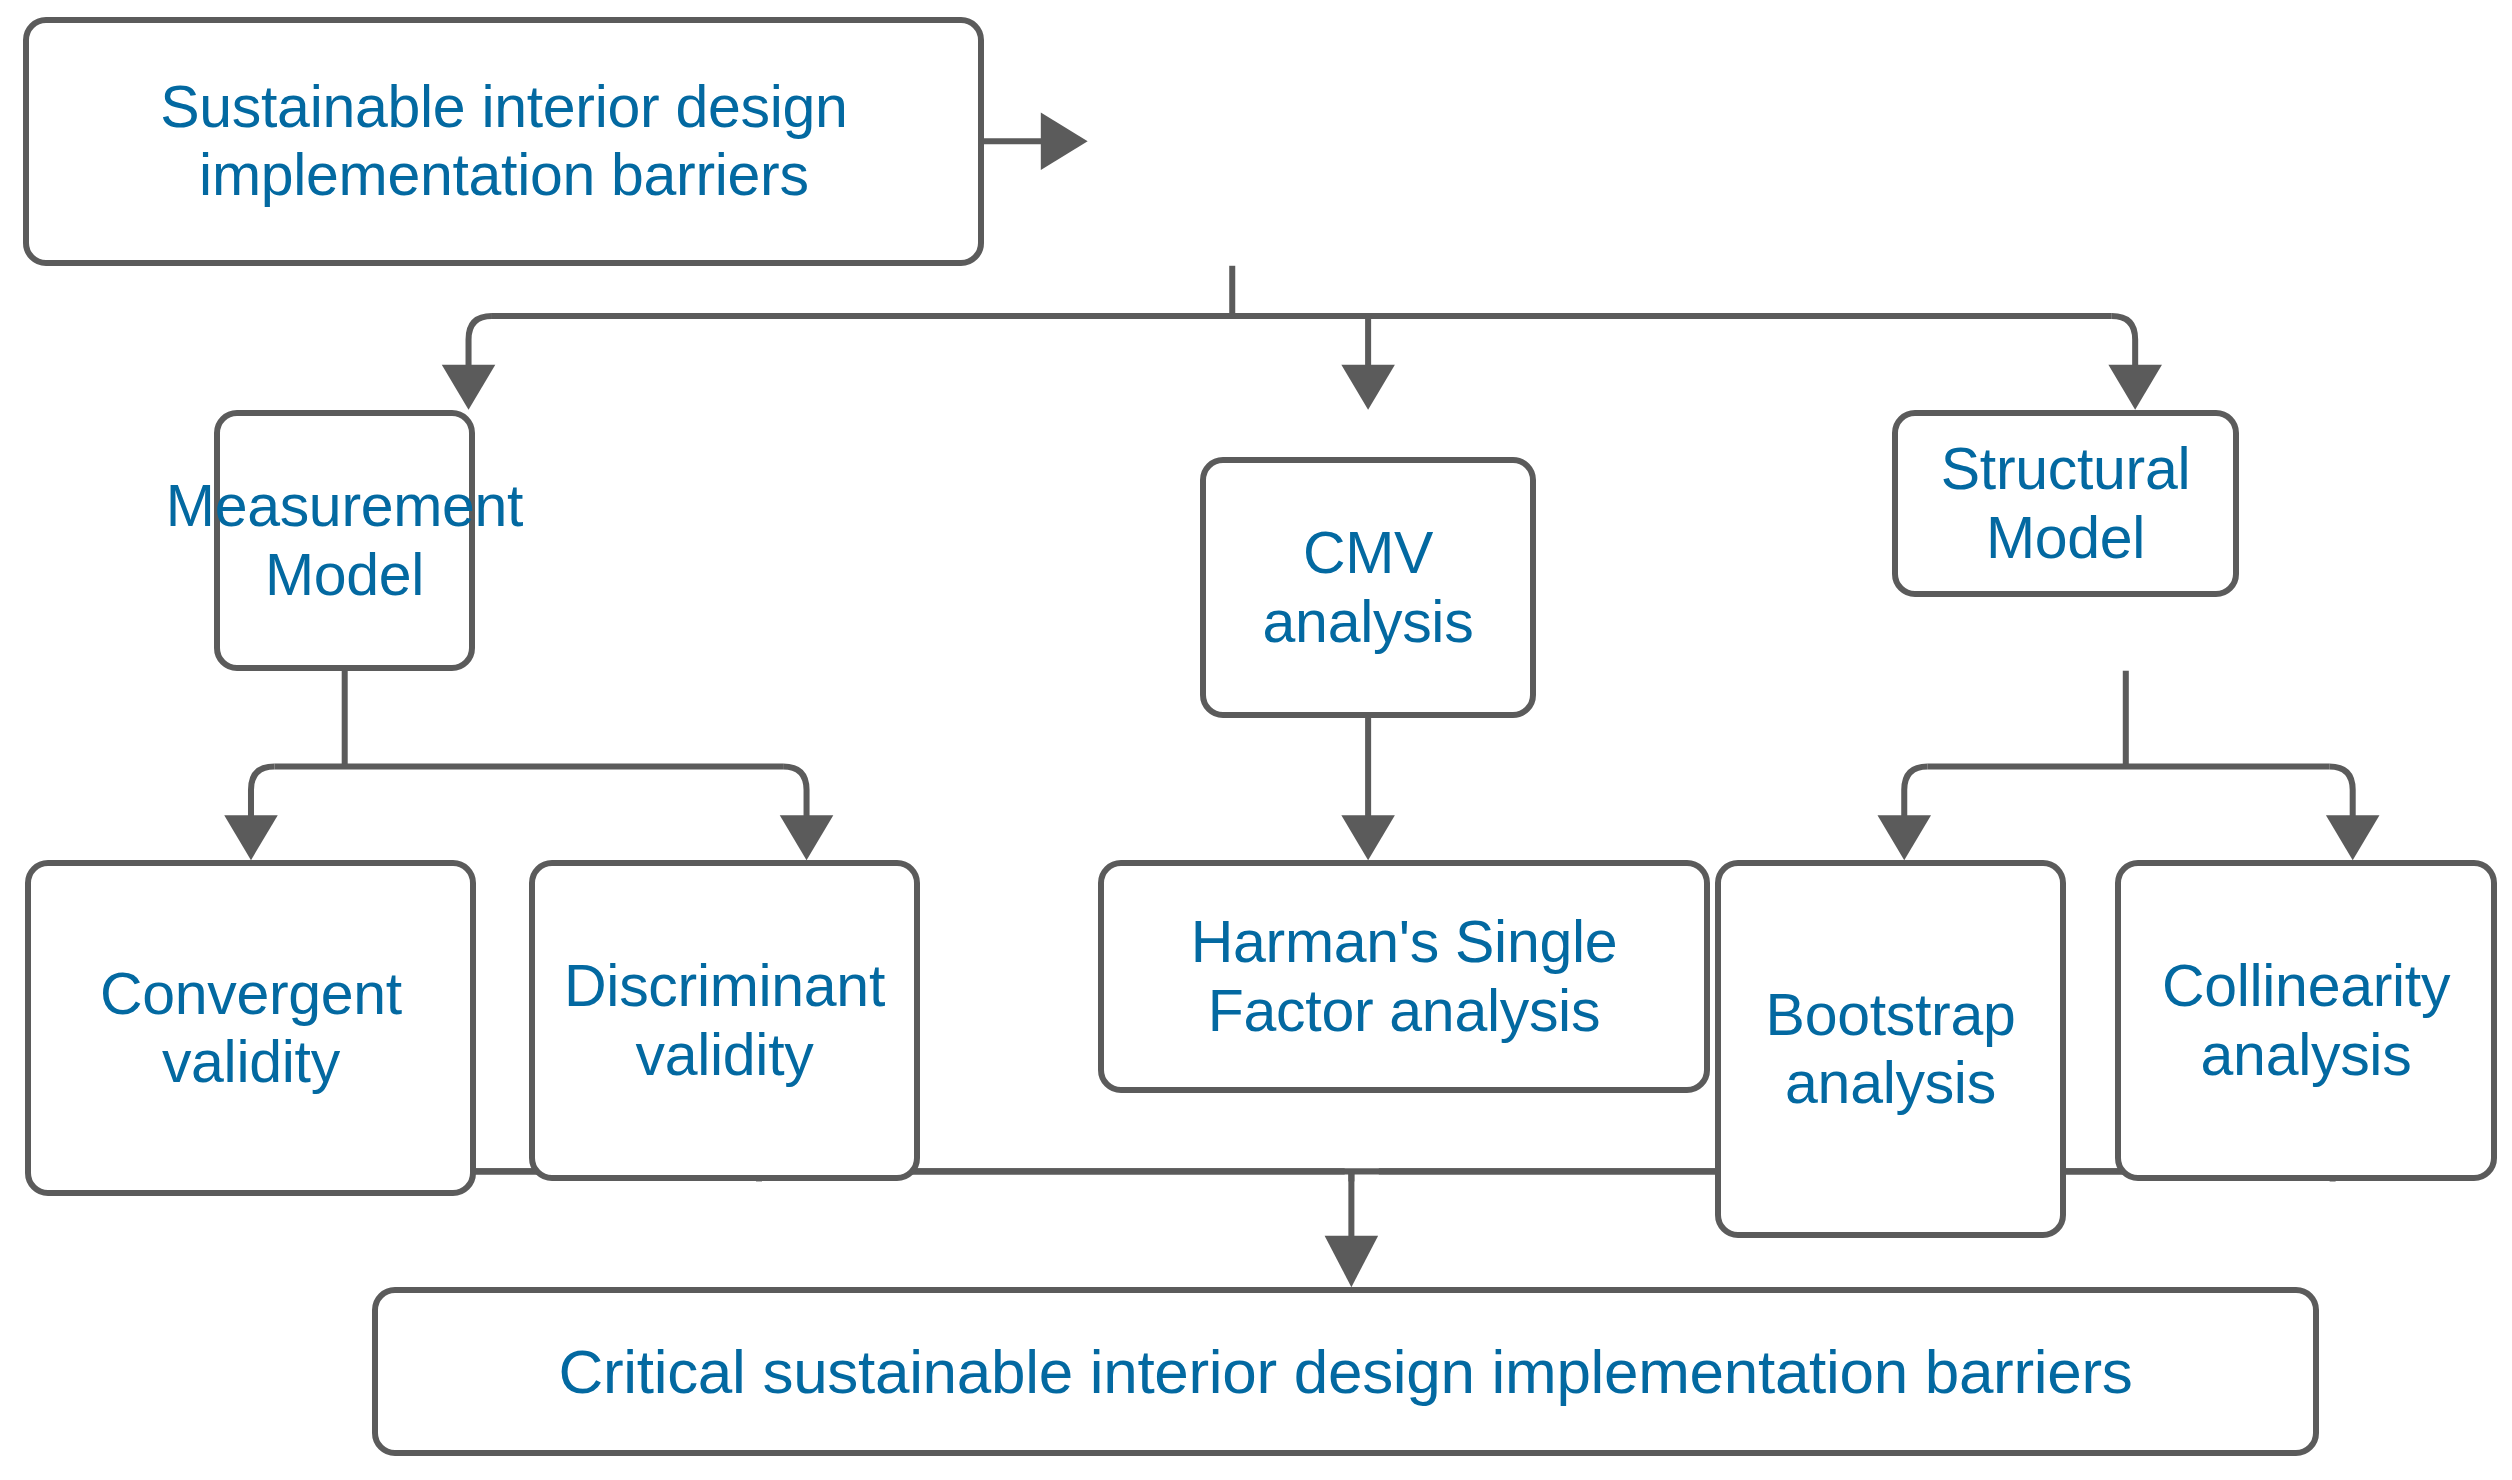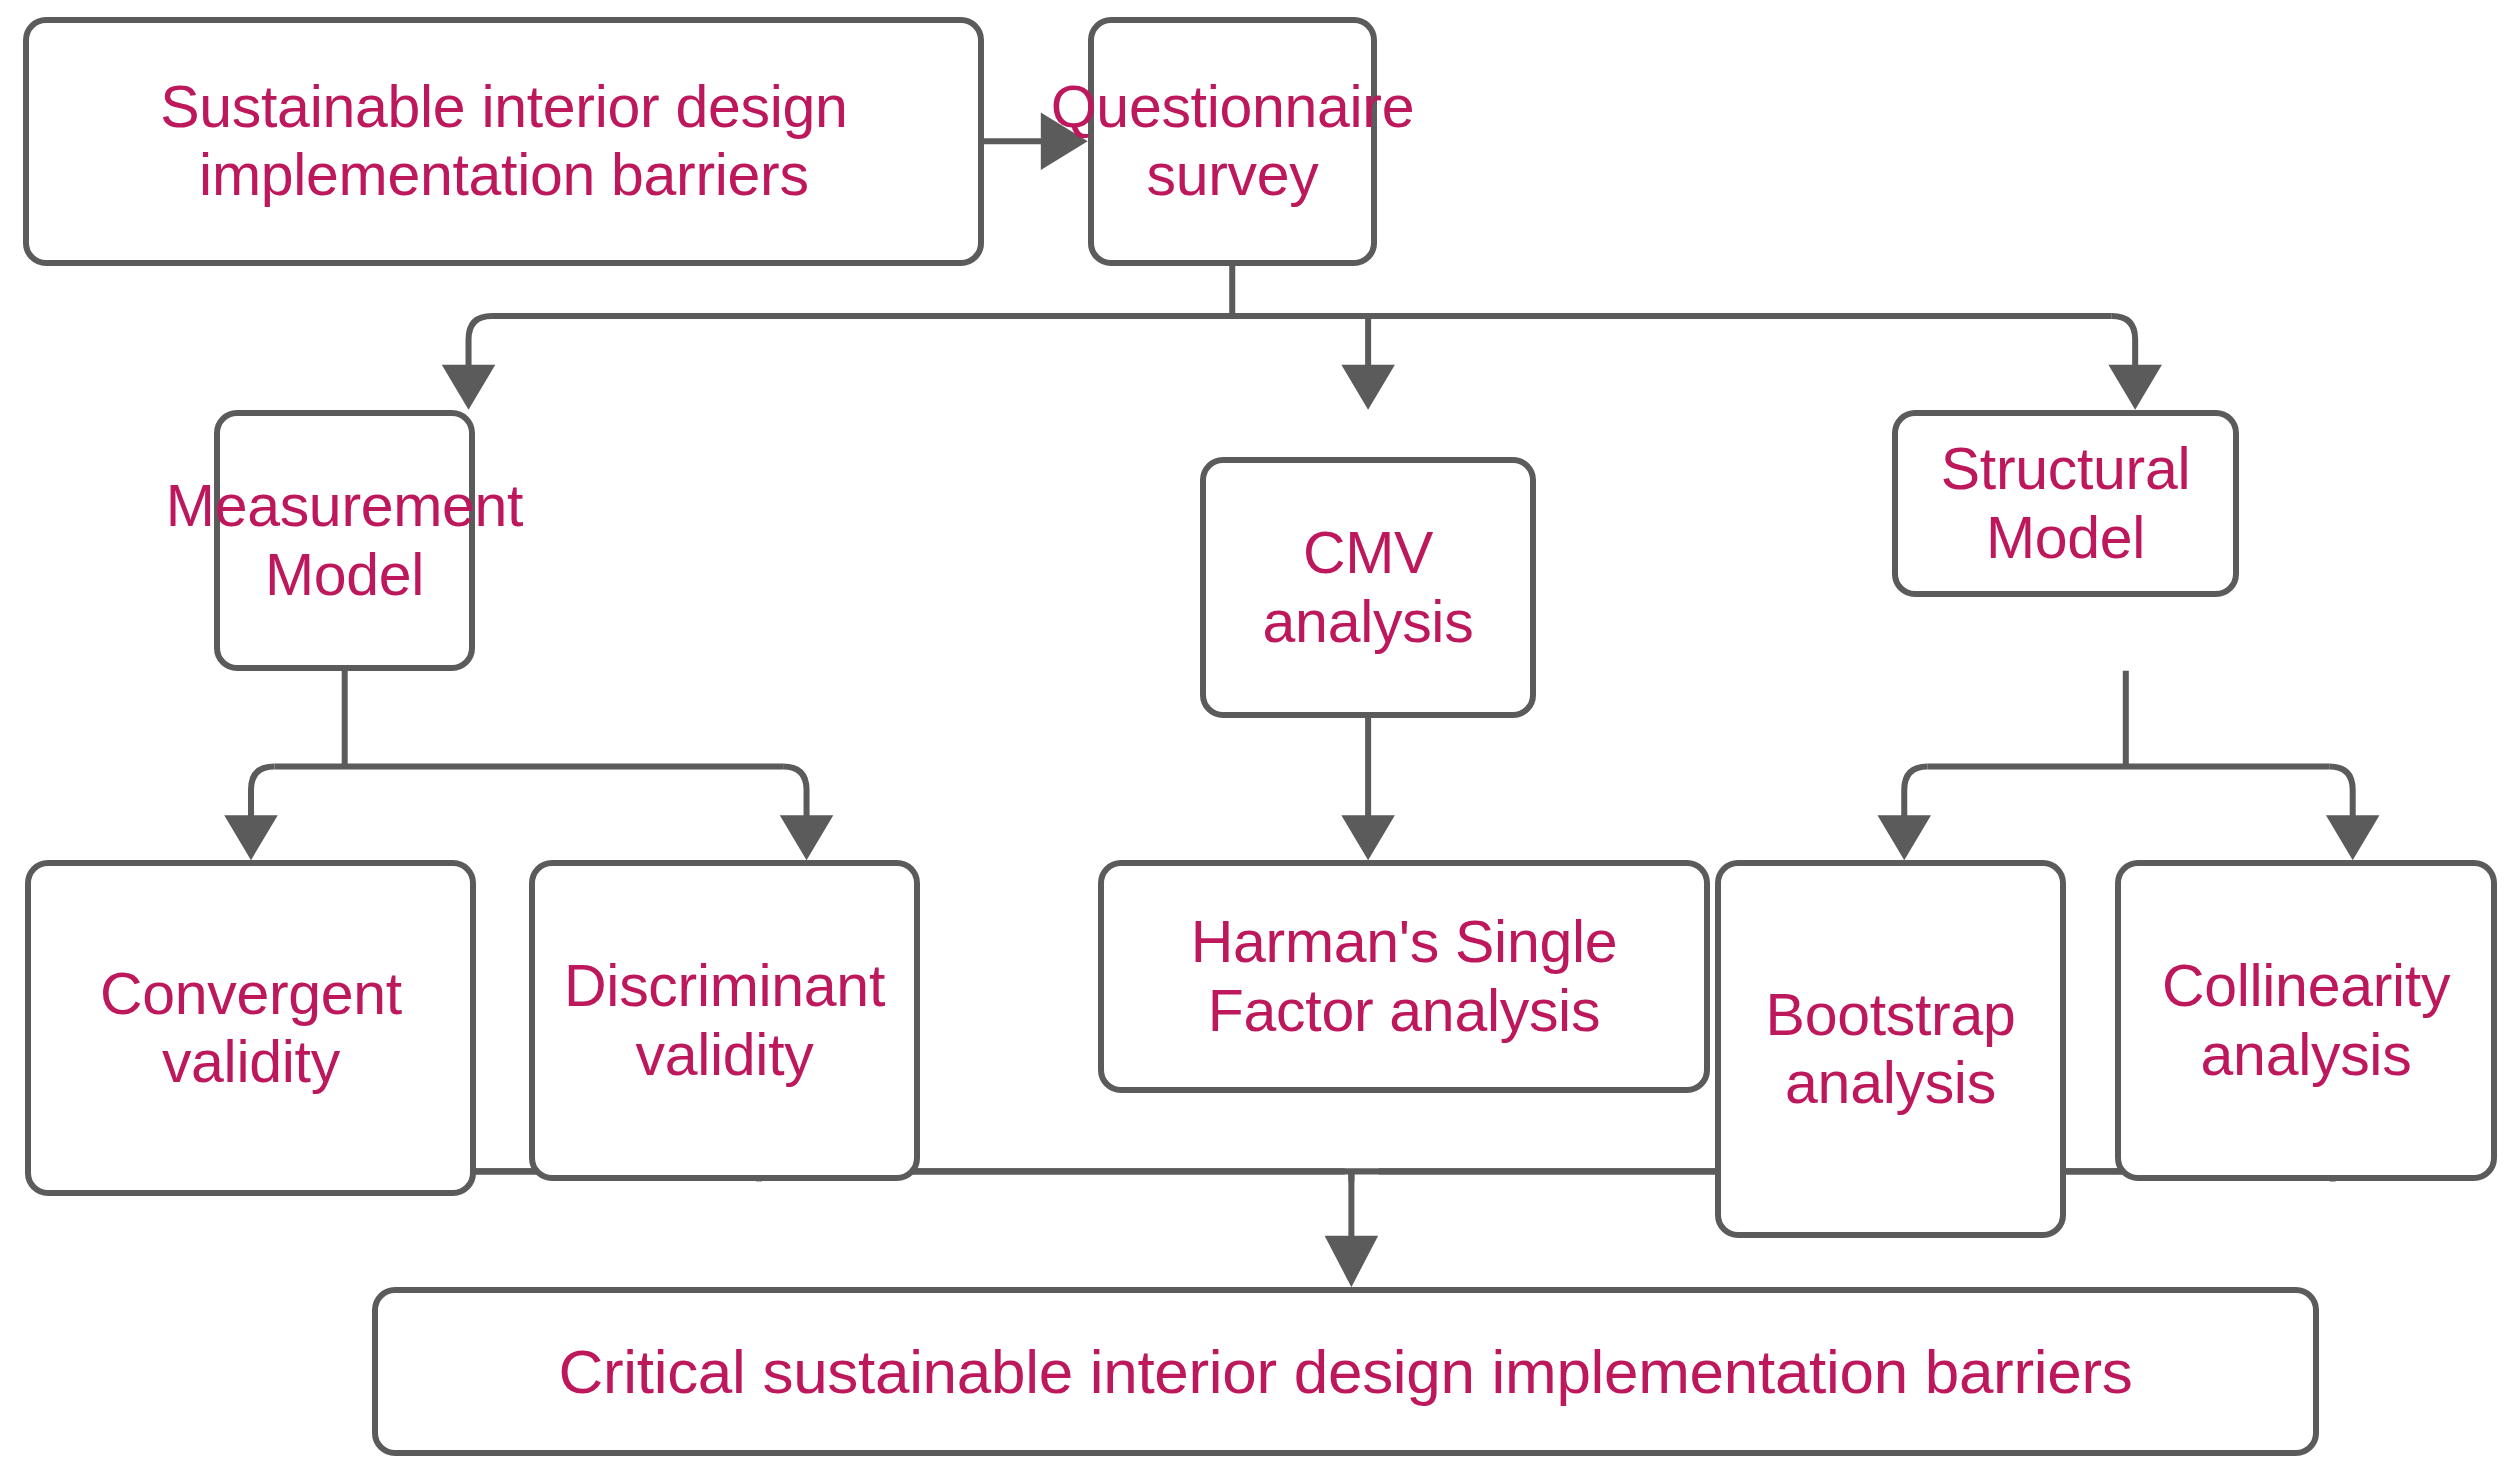--- a/index.html
+++ b/index.html
@@ -25,21 +25,21 @@
   .node-box {
     position: absolute;
     box-sizing: border-box;
     background: #ffffff;
     border: 6px solid #5b5b5b;
     border-radius: 23px;
     display: flex;
     align-items: center;
     justify-content: center;
     text-align: center;
-    color: #be185d;
+    color: #0369a1;
     font-size: 59px;
     line-height: 1.16;
     letter-spacing: -0.3px;
     padding: 0 12px;
     white-space: pre-line;
     z-index: 2;
   }
   .node-box.wide-single {
     font-size: 62px;
   }
@@ -137,24 +137,20 @@
       <path class="conn" d="M 2019 1750 L 2019 1856"></path>
       <polygon class="arrowhead" points="1979,1846 2059,1846 2019,1923"></polygon>
     </g>
   </svg>
 
   <div class="node-box" style="left:23.4px; top:16.7px; width:961px; height:249px;">
     <span>Sustainable interior design
 implementation barriers</span>
   </div>
 
-  <div class="node-box" style="left:1088px; top:16.7px; width:289px; height:249px;">
-    <span>Questionnaire
-survey</span>
-  </div>
 
   <div class="node-box" style="left:214px; top:410px; width:261px; height:261px;">
     <span>Measurement
 Model</span>
   </div>
 
   <div class="node-box" style="left:1200px; top:410px; width:336px; height:261px;margin-top:47px;">
     <span>CMV
 analysis</span>
   </div>

